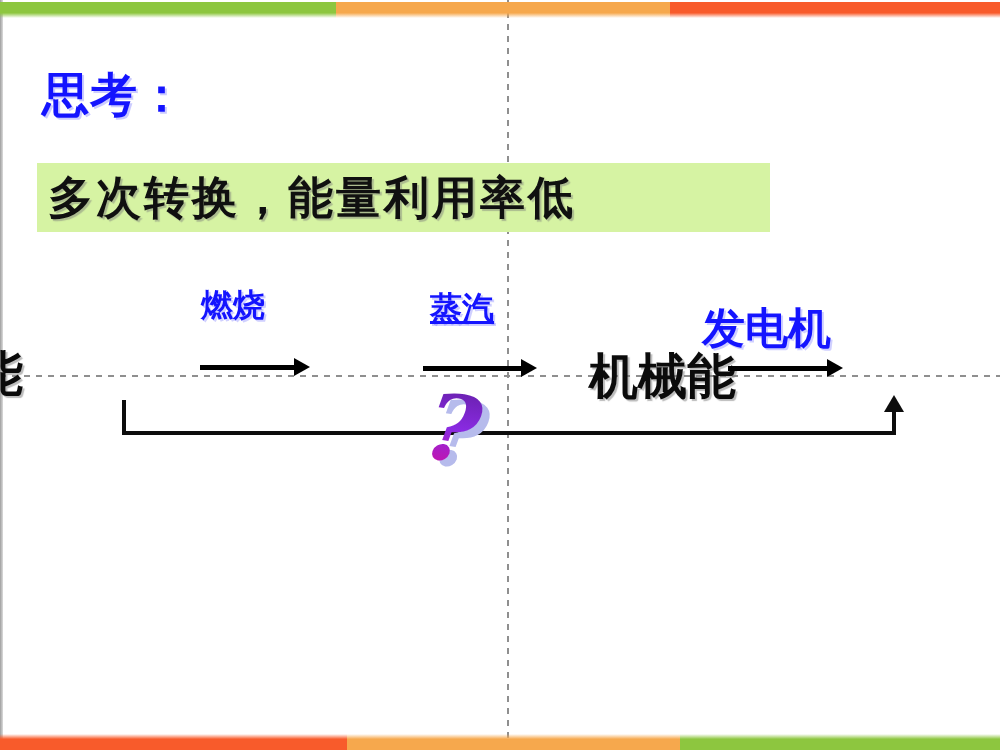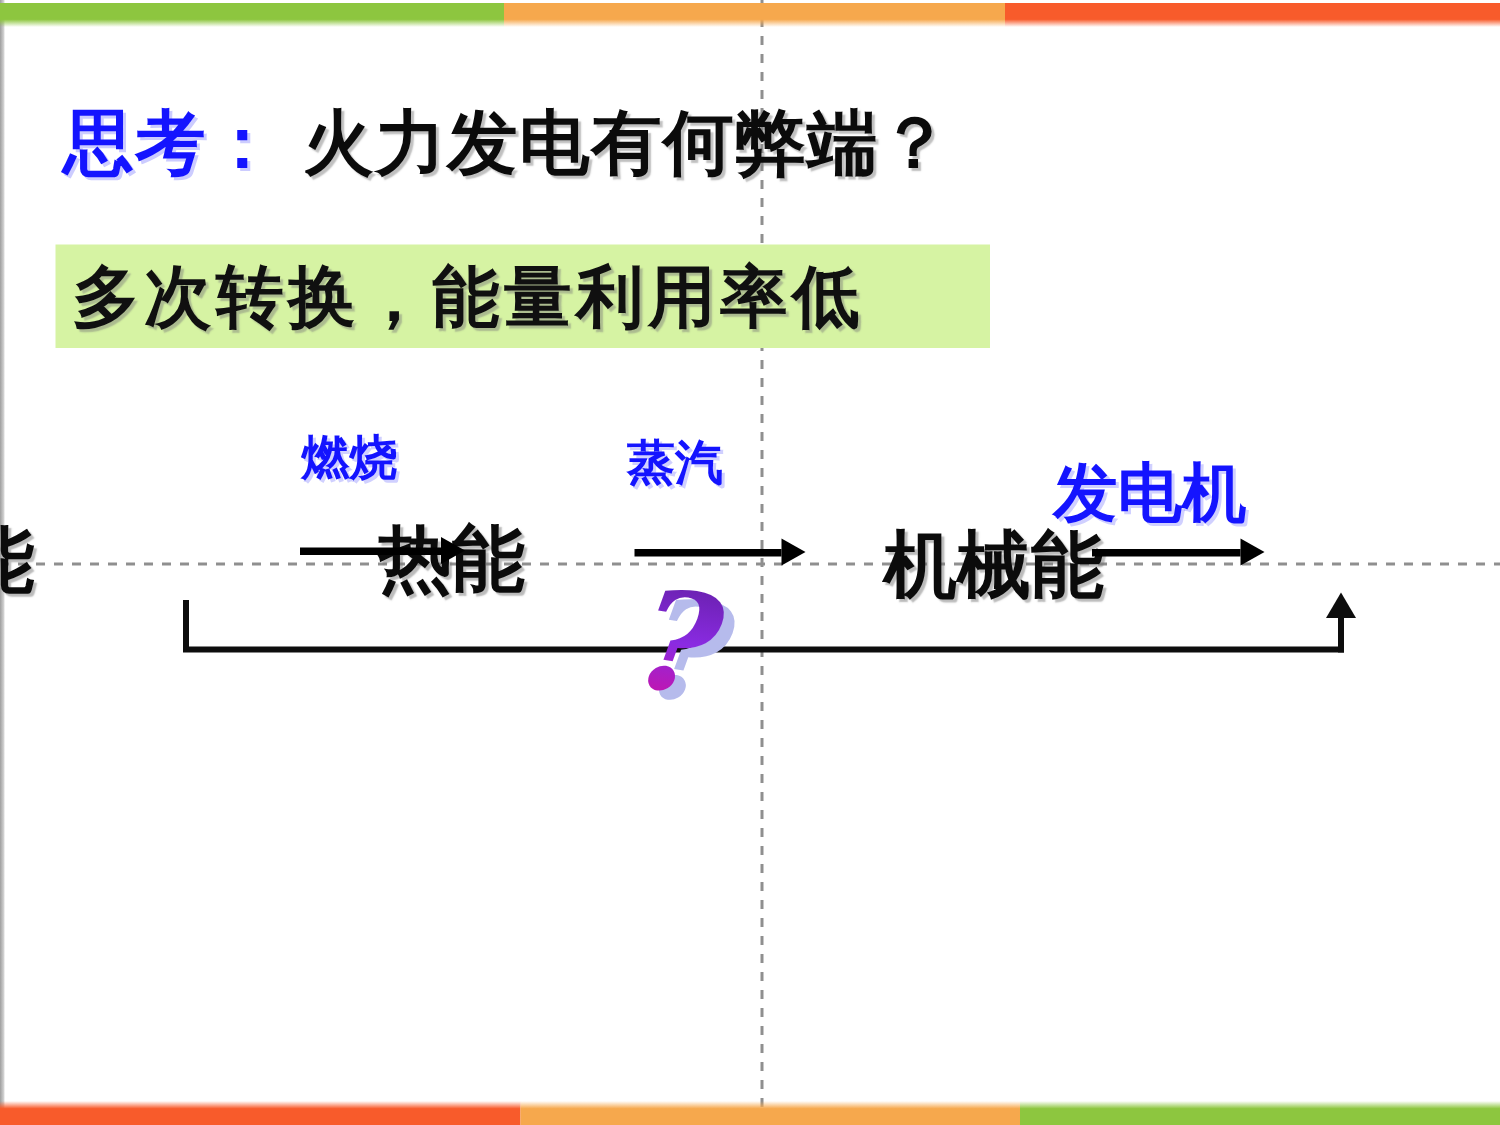--- a/index.html
+++ b/index.html
@@ -25,33 +25,33 @@
   .seg-green-b{background:linear-gradient(to top,var(--bar-green,#8dc63f) 0%,var(--bar-green,#8dc63f) 68%,rgba(255,255,255,0) 100%);}
   .seg-orange-b{background:linear-gradient(to top,var(--bar-orange,#f6a84d) 0%,var(--bar-orange,#f6a84d) 68%,rgba(255,255,255,0) 100%);}
   .seg-red-b{background:linear-gradient(to top,var(--bar-red,#f85b2b) 0%,var(--bar-red,#f85b2b) 68%,rgba(255,255,255,0) 100%);}
   
   .title{left:42px;top:64px;z-index:3;font-size:47px;font-weight:bold;
     letter-spacing:1px;white-space:nowrap;display:flex;}
   .title-prefix{color:var(--label-blue,#1414ff);margin-right:16px;
     text-shadow:2px 2px 0 rgba(110,110,255,.35);}
   .title-main{color:#0b0b0b;text-shadow:2px 2px 1px rgba(130,130,130,.5);}
   
-  .highlight{left:37px;top:163px;width:623px;height:69px;z-index:3;
+  .highlight{left:37px;top:163px;width:733px;height:69px;z-index:3;
     background:var(--highlight-green,#d6f3a3);display:flex;align-items:center;
     padding-left:11px;box-sizing:border-box;}
   .highlight-text{font-size:45px;font-weight:bold;letter-spacing:3px;color:#101010;
     text-shadow:2px 2px 1px rgba(120,120,120,.45);white-space:nowrap;}
   
   .cn{position:absolute;font-weight:bold;white-space:nowrap;z-index:3;line-height:1.1;}
   .node{font-size:49px;color:#0b0b0b;text-shadow:2px 2px 1px rgba(120,120,120,.5);}
   .blue-label{color:var(--label-blue,#1414ff);font-size:32px;
     text-shadow:2px 2px 0 rgba(100,100,255,.3);}
   .frag-energy{left:-26px;top:347px;}
   .lbl-burning{left:201px;top:288px;}
-  .lbl-steam{left:418px;top:291px;}
+  .lbl-steam{left:430px;top:291px;text-decoration:underline;}
   .lbl-generator{left:702px;top:308px;font-size:43px;font-family:Liberation Mono, monospace;}
   .node-heat{left:252px;top:346px;}
   .node-mech{left:589px;top:350px;}
   
   .farrow{position:absolute;height:5px;background:#000;z-index:3;}
   .farrow::after{content:"";position:absolute;right:-16px;top:-7px;width:0;height:0;
     border-left:16px solid #000;border-top:9px solid transparent;border-bottom:9px solid transparent;}
   .arrow1{left:200px;top:365px;width:94px;}
   .arrow2{left:423px;top:366px;width:98px;}
   .arrow3{left:728px;top:366px;width:99px;}
@@ -83,34 +83,32 @@
   <div class="abs bar-seg bar-top seg-green-t" style="left:0;width:336px;"></div>
   <div class="abs bar-seg bar-top seg-orange-t" style="left:336px;width:334px;"></div>
   <div class="abs bar-seg bar-top seg-red-t" style="left:670px;width:330px;"></div>
 
   <div class="abs bar-seg bar-bottom seg-red-b" style="left:0;width:347px;"></div>
   <div class="abs bar-seg bar-bottom seg-orange-b" style="left:347px;width:333px;"></div>
   <div class="abs bar-seg bar-bottom seg-green-b" style="left:680px;width:320px;"></div>
 
   <div class="abs title">
     <span class="title-prefix">思考：</span>
-    <span class="title-main">火力发电有何弊端？</span>
   </div>
 
   <div class="abs highlight">
     <span class="highlight-text">多次转换，能量利用率低</span>
   </div>
 
   <div class="cn node frag-energy">能</div>
 
   <div class="cn blue-label lbl-burning">燃烧</div>
   <div class="cn blue-label lbl-steam">蒸汽</div>
   <div class="cn blue-label lbl-generator">发电机</div>
 
-  <div class="cn node node-heat">热能</div>
   <div class="cn node node-mech">机械能</div>
 
   <div class="farrow arrow1"></div>
   <div class="farrow arrow2"></div>
   <div class="farrow arrow3"></div>
 
   <div class="abs br br-h"></div>
   <div class="abs br br-l"></div>
   <div class="abs br br-r"></div>
   <div class="abs br-head"></div>

